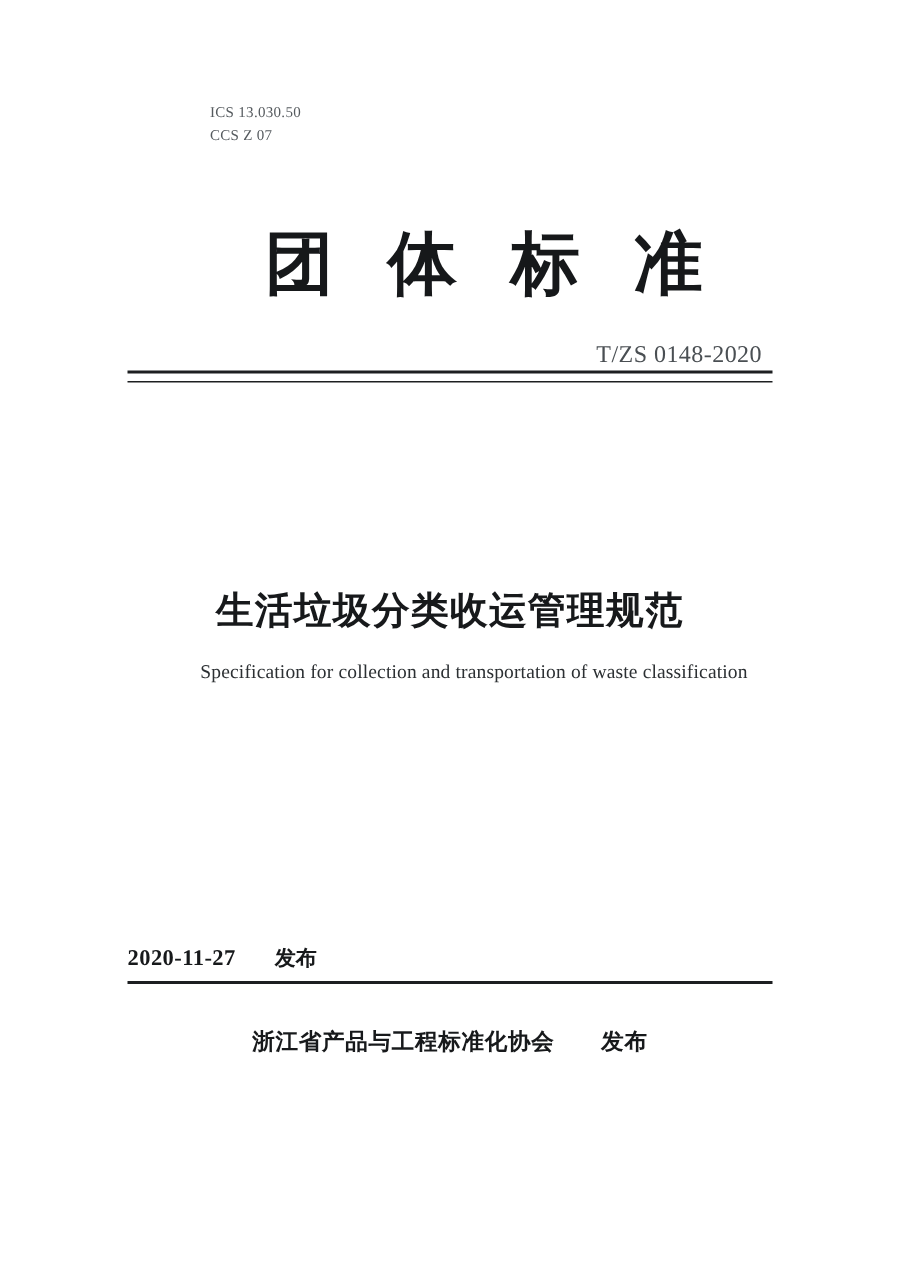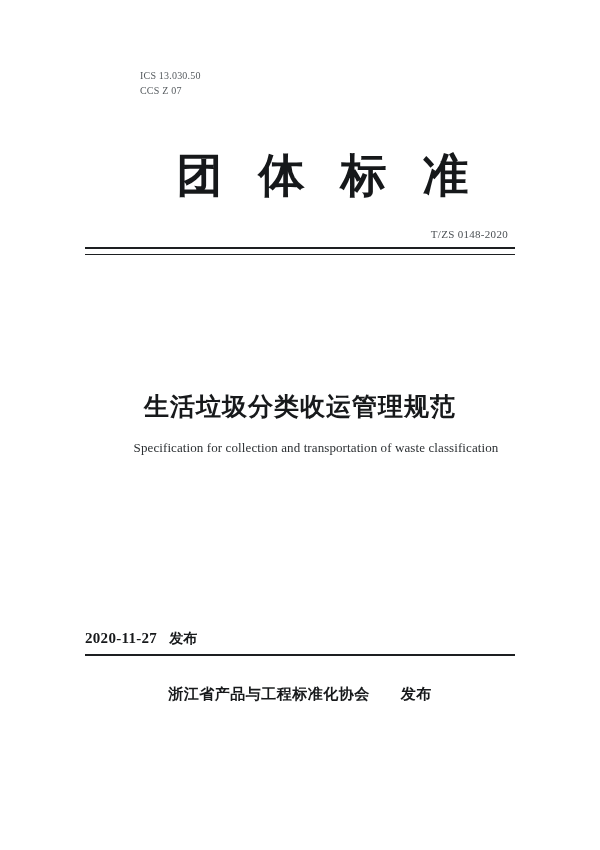--- a/index.html
+++ b/index.html
@@ -56,21 +56,21 @@
     text-indent: 36px;
     color: #16181a;
     line-height: 1;
   }
 
   
   .std-no {
     position: absolute;
     right: 92px;
     top: 228px;
-    font-size: 11px;
+    font-size: 16px;
     color: #4a4f53;
     letter-spacing: 0.3px;
     font-family: "Liberation Serif", serif;
     margin-left: 24px;
   }
 
   
   .rule-top {
     position: absolute;
     left: 85px;
@@ -124,21 +124,21 @@
     justify-content: space-between;
     align-items: baseline;
     font-family: "DejaVu Sans", sans-serif;
     font-weight: bold;
     font-size: 14px;
     color: #17191b;
   }
   .date-group {
     display: flex;
     align-items: baseline;
-    gap: 12px;
+    gap: 26px;
     white-space: nowrap;
   }
   .date-num {
     font-family: "Liberation Serif", serif;
     font-weight: bold;
     font-size: 15px;
     letter-spacing: 0.3px;
   }
   .date-word {
     font-family: "DejaVu Sans", sans-serif;

